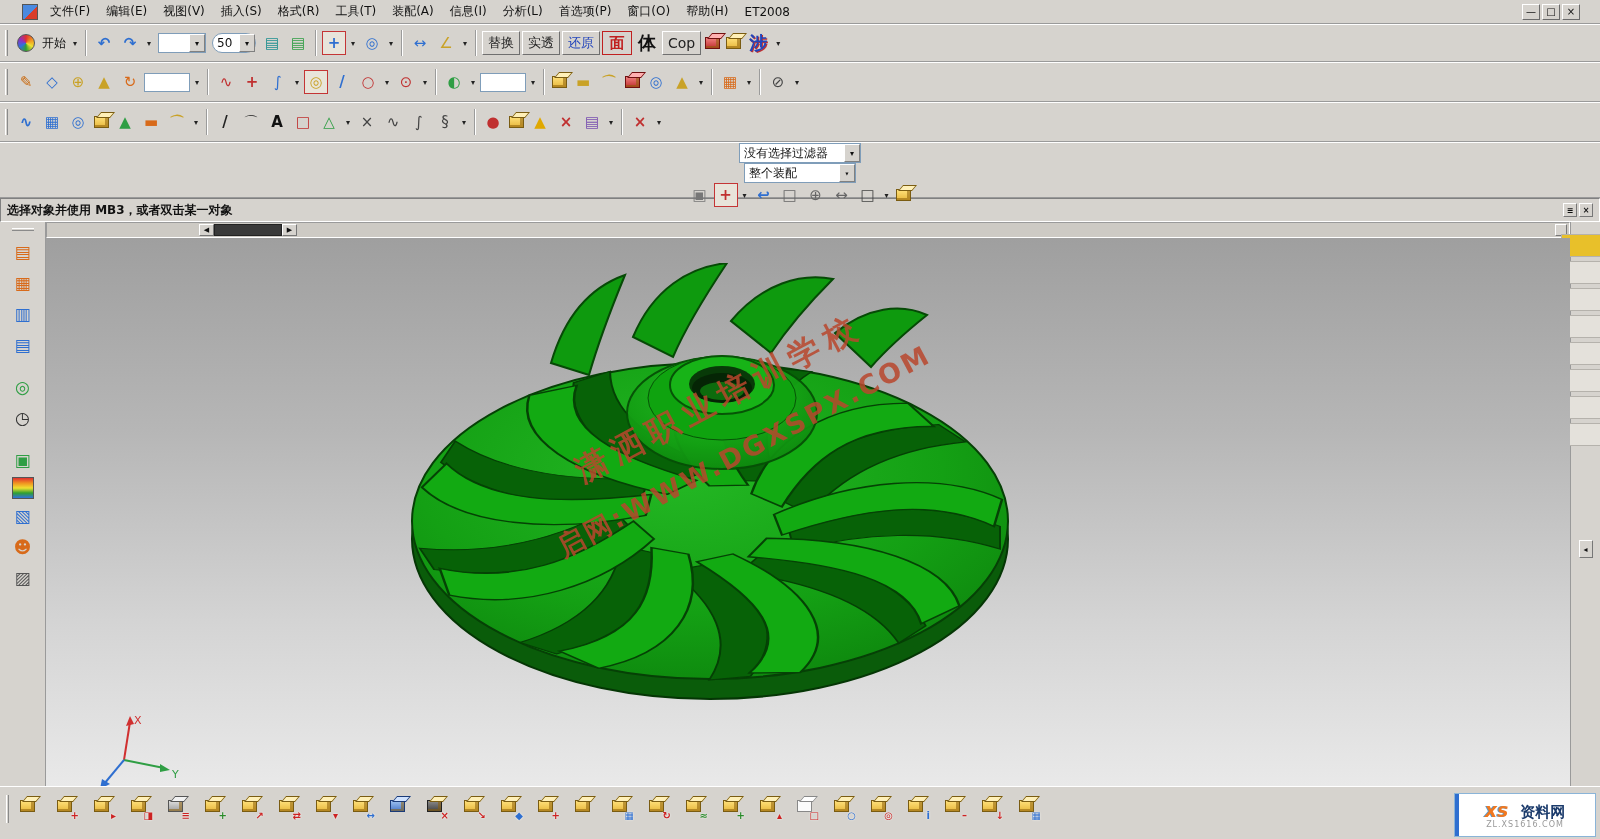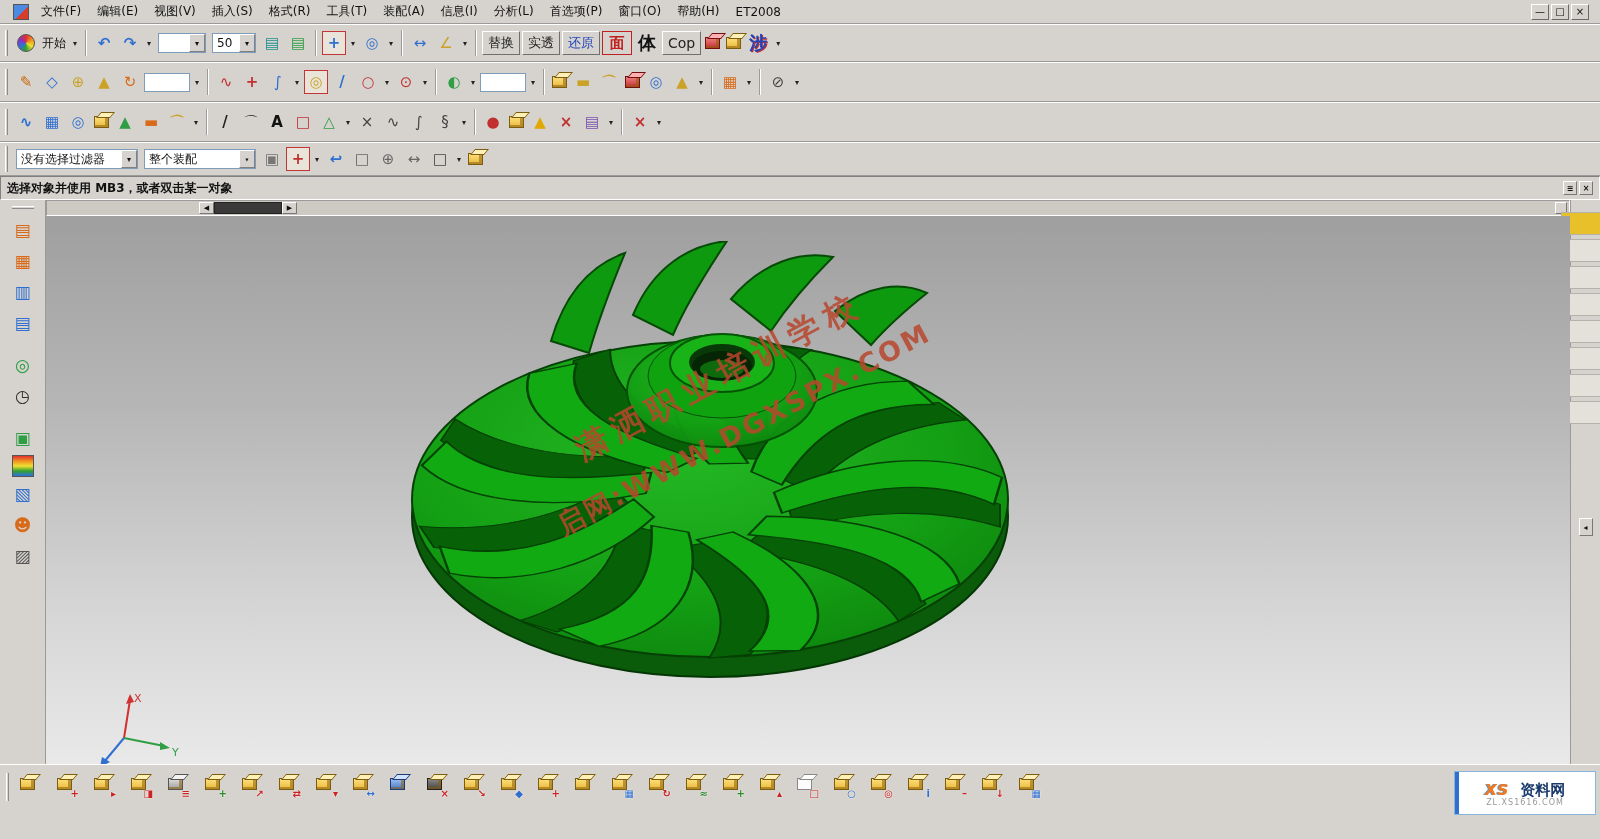--- a/index.html
+++ b/index.html
@@ -1,50 +1,50 @@
 <!DOCTYPE html>
 <html><head>
 <meta charset="utf-8">
 <style>
   *{margin:0;padding:0;box-sizing:border-box;}
   html,body{width:1600px;height:839px;overflow:hidden;}
   body{font-family:"DejaVu Sans","Liberation Sans",sans-serif;font-size:12px;background:#d6d3ce;color:#111;}
 
   
-  .menubar{height:24px;display:flex;align-items:center;background:#d6d3ce;border-bottom:1px solid #9a9a9a;padding:0 9px;}
+  .menubar{height:24px;display:flex;align-items:center;background:#d6d3ce;border-bottom:1px solid #9a9a9a;padding:0 18px;}
   .appicon{width:16px;height:16px;margin:0 4px;background:linear-gradient(135deg,#4a8ae0 0 55%,#d83c2a 55% 100%);border:1px solid #555;}
   .menus{display:flex;align-items:center;}
   .menu-item{padding:2px 8px;cursor:default;}
   .wctls{margin-left:auto;display:flex;gap:2px;padding-right:2px;}
   .wctl{width:18px;height:16px;display:flex;align-items:center;justify-content:center;font-size:10px;background:#d6d3ce;border:1px solid;border-color:#fff #6a6a6a #6a6a6a #fff;}
 
   
   .toolbar{display:flex;align-items:center;background:#d6d3ce;border-top:1px solid #fff;border-bottom:1px solid #9a9a9a;padding:0 3px;}
-  .tb1{height:38px;} .tb2{height:40px;} .tb3{height:40px;} .selbar{height:34px;} 
+  .tb1{height:38px;} .tb2{height:40px;} .tb3{height:40px;} .selbar{height:56px;flex-direction:column;} 
   .grip{width:3px;height:26px;border-left:1px solid #fff;border-right:1px solid #8a8a8a;margin:0 5px 0 2px;}
   .sep{width:0;height:26px;border-left:1px solid #9b9b9b;border-right:1px solid #fff;margin:0 4px;}
   .bar{display:flex;align-items:center;}
   .tbtn{min-width:24px;height:24px;display:flex;align-items:center;justify-content:center;font-size:15px;margin:0 1px;border:1px solid transparent;cursor:default;}
   .tbtn.sep{min-width:0;width:0;height:26px;border:none;border-left:1px solid #9b9b9b;border-right:1px solid #fff;margin:0 4px;}
   .tbtn.caret{min-width:10px;width:10px;font-size:8px;color:#222;}
   .tbtn.sel{border:1px solid #c43535;background:#e8e4da;}
   .tbtn.boldg{font-weight:bold;}
   .tbtn.whitebox{width:46px;min-width:46px;height:19px;background:#fff;border:1px solid #7f9db9;}
   .tbtn.wbtn{font-size:13px;min-width:30px;padding:0 5px;border:1px solid;border-color:#fff #6f6f6f #6f6f6f #fff;background:#d6d3ce;color:#222;}
   .tbtn.wbtn.blueg{color:#2244bb;}
   .tbtn.wbtn.redb{color:#c02020;border-color:#c02020;font-size:15px;font-weight:bold;}
   .tbtn.plainbtn{font-size:18px;font-weight:bold;border:none;min-width:26px;}
   .tbtn.plainbtn.blueg{color:#2244bb;text-shadow:1px 1px 0 #c03030;}
   .tbtn.tiny{font-size:14px;min-width:22px;}
   .label{font-size:12px;margin:0 3px;}
   .swirl{width:18px;height:18px;border-radius:50%;background:conic-gradient(#e03030,#f09020,#f0e030,#30a030,#3070e0,#9030c0,#e03030);border:1px solid #555;}
   .combo{display:flex;align-items:center;background:#fff;border:1px solid #7f9db9;height:20px;font-size:12px;padding-left:4px;margin:0 3px;position:relative;}
   .combo .cval{overflow:hidden;white-space:nowrap;flex:1;}
   .combo .cbtn{margin-left:4px;width:16px;height:18px;background:#d6d3ce;border:1px solid;border-color:#fff #808080 #808080 #fff;font-size:8px;display:flex;align-items:center;justify-content:center;}
-  .w46{width:48px;} .w40{width:44px;} .w120{width:122px;} .w110{width:112px;font-family:Liberation Mono, monospace;}
+  .w46{width:48px;} .w40{width:44px;border-radius:10px;} .w120{width:122px;} .w110{width:112px;font-family:Liberation Mono, monospace;}
 
   
   .cube{position:relative;width:15px;height:12px;min-width:15px;background:linear-gradient(#ffe07a,#e8b93e);border:1px solid #7a5c12;box-shadow:inset -3px -2px 0 rgba(140,95,10,.55);margin:2px 3px;align-self:center;padding:0;}
   .cube::before{content:"";position:absolute;left:1px;top:-5px;width:12px;height:4px;background:#fff0b8;border:1px solid #7a5c12;transform:skewX(-40deg);transform-origin:bottom left;}
   .cube.red{background:linear-gradient(#f08080,#c03030);border-color:#701010;}
   .cube.red::before{background:#ffb0b0;border-color:#701010;}
 
   
   .promptbar{height:24px;display:flex;align-items:center;background:#d6d3ce;border:1px solid;border-color:#808080 #fff #fff #808080;padding:0 6px;font-weight:bold;}
   .minictls{margin-left:auto;display:flex;gap:2px;}

